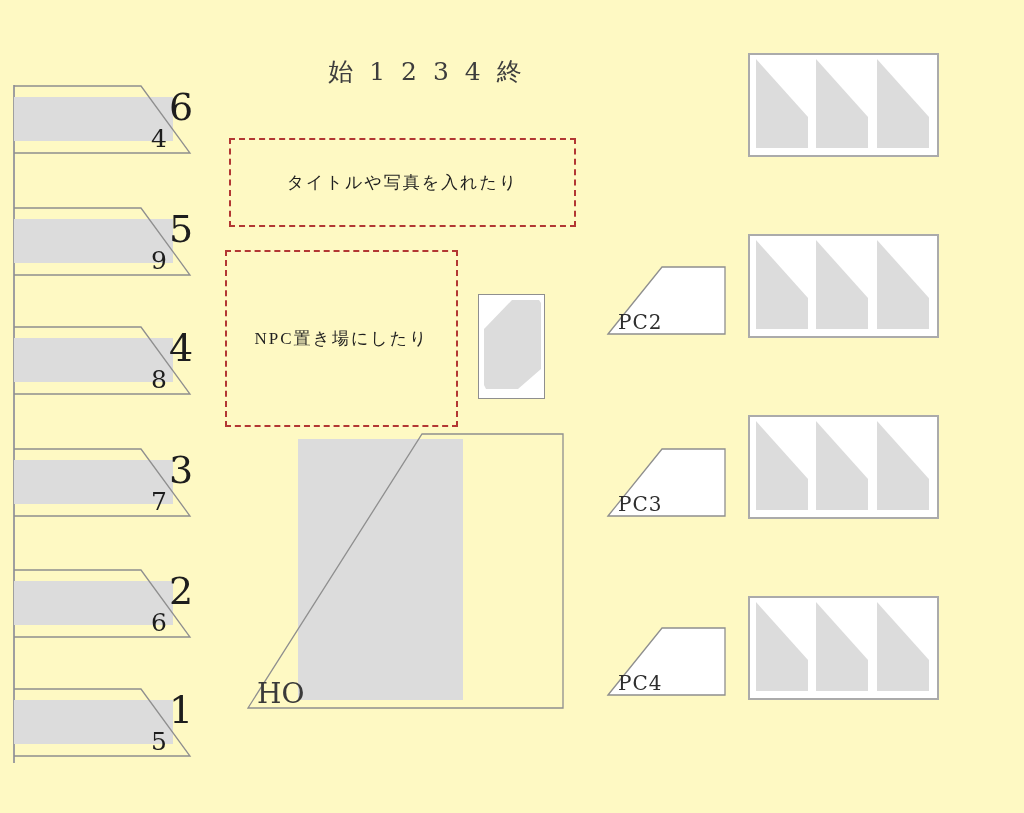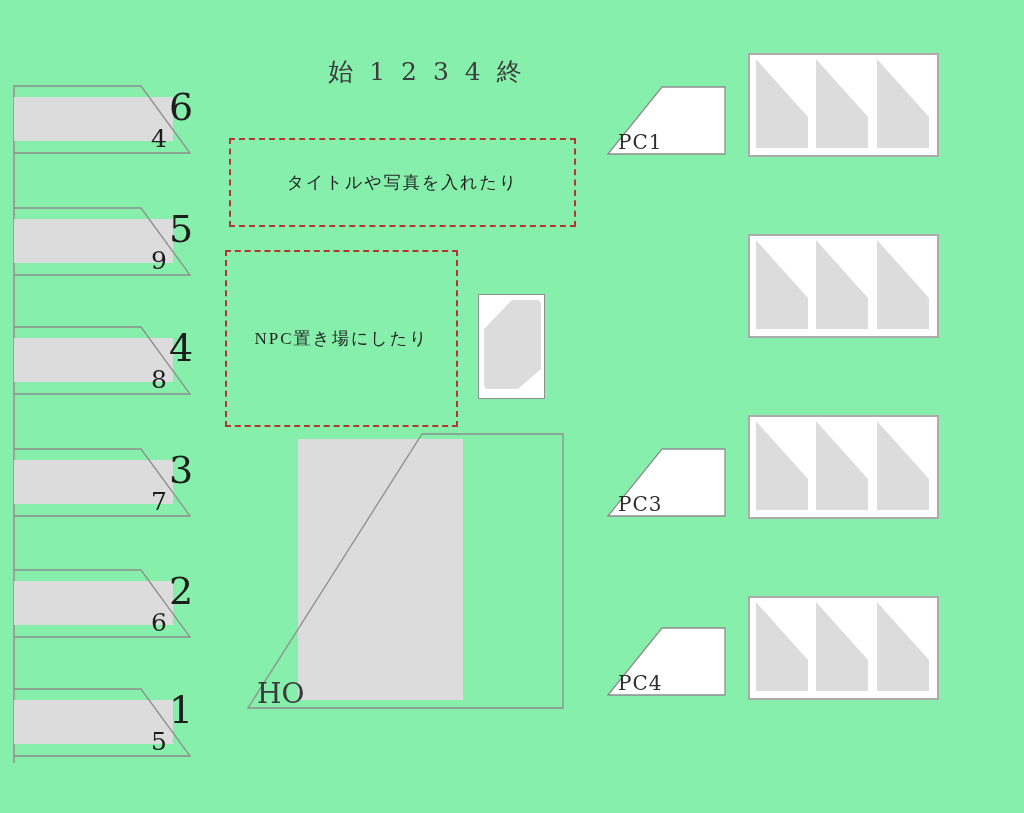--- a/index.html
+++ b/index.html
@@ -3,21 +3,21 @@
 <meta charset="utf-8">
 <style>
   :root{
     --accent-red:#b23733;
     --shape-fill:#dcdcdc;
     --line:#8f8f8f;
     --text:#222222;
   }
   html,body{margin:0;padding:0;background:#ffffff;}
   .stage{
-    position:relative;width:1024px;height:813px;background:#86efac;overflow:hidden;
+    position:relative;width:1024px;height:813px;background:#fef9c3;overflow:hidden;
     font-family:"DejaVu Serif",serif;color:var(--text);
   }
   svg{overflow:visible;display:block;}
   .fill-gray{fill:var(--shape-fill);}
   .stroke-line{stroke:var(--line);stroke-width:1.3;fill:none;}
   .trap{stroke:var(--line);stroke-width:1.3;fill:#ffffff;}
 
   
   .track-title{
     position:absolute;left:322px;top:57px;width:210px;text-align:center;
@@ -151,25 +151,25 @@
       <polygon class="fill-gray" points="5,34 33,5 60,5 62,8 62,74 39,94 7,94 5,90"></polygon>
     </svg>
   </div>
 
   <svg class="ho-svg" width="325" height="285" viewBox="0 0 325 285">
     <rect class="fill-gray" x="53" y="9" width="165" height="261"></rect>
     <path class="stroke-line" d="M3 278 L177 4 H318 V278 Z"></path>
   </svg>
   <span class="ho-label">HO</span>
 
-  <div class="pc-tag" style="top:86px">
+  <div class="pc-tag" style="top:266px">
     <svg width="125" height="70" viewBox="0 0 125 70">
       <path class="trap" d="M4 68 L58 1 H121 V68 Z"></path>
     </svg>
-    <span class="pc-label">PC1</span>
+    <span class="pc-label">PC2</span>
   </div>
   <div class="pc-tag" style="top:448px">
     <svg width="125" height="70" viewBox="0 0 125 70">
       <path class="trap" d="M4 68 L58 1 H121 V68 Z"></path>
     </svg>
     <span class="pc-label">PC3</span>
   </div>
   <div class="pc-tag" style="top:627px">
     <svg width="125" height="70" viewBox="0 0 125 70">
       <path class="trap" d="M4 68 L58 1 H121 V68 Z"></path>

